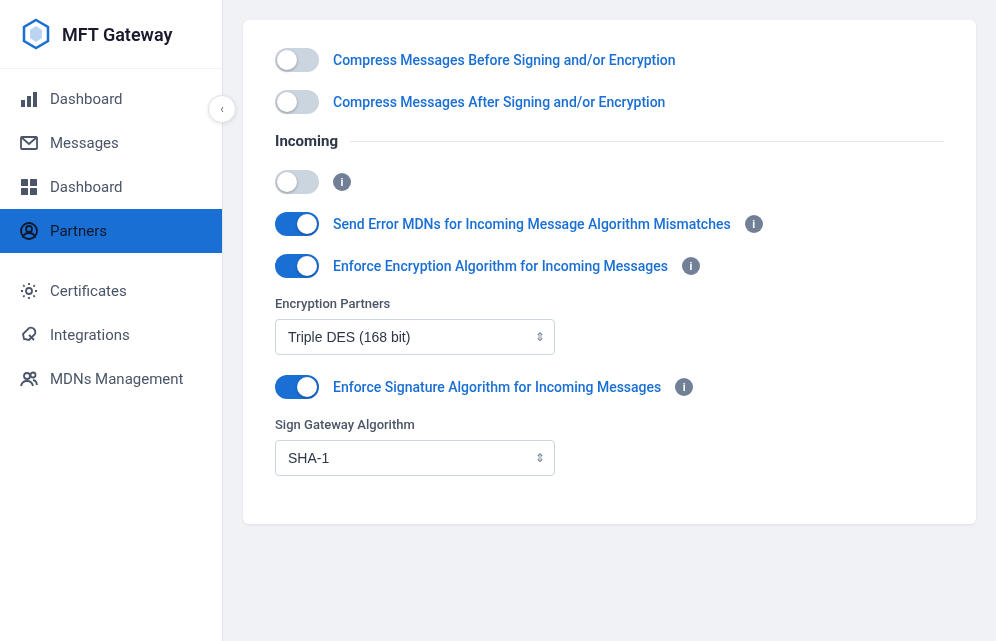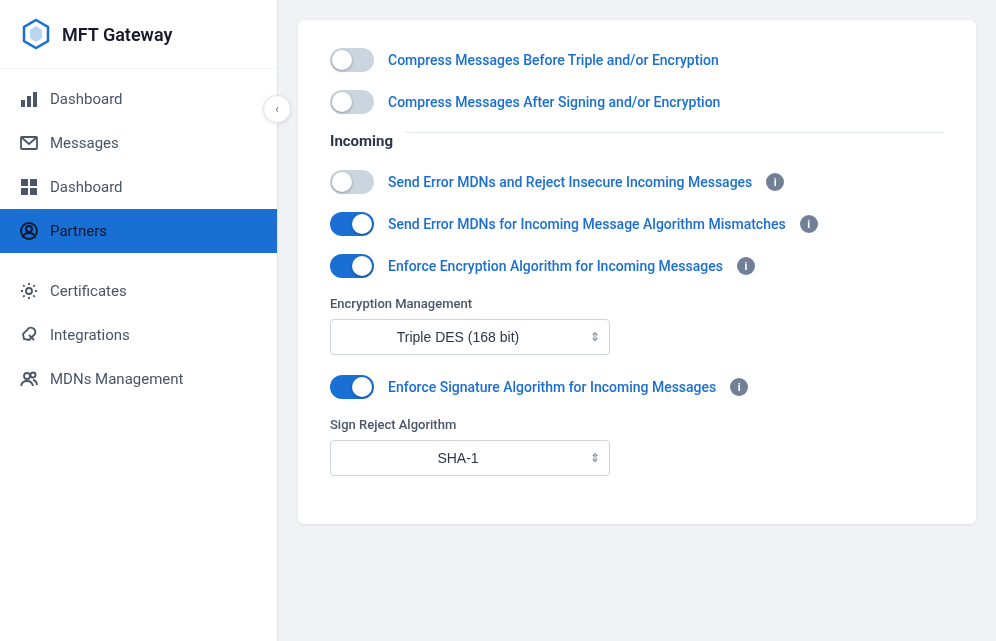--- a/index.html
+++ b/index.html
@@ -1,20 +1,20 @@
 <!DOCTYPE html>
 <html><head>
   <meta charset="utf-8">
   <style>
     * { box-sizing: border-box; margin: 0; padding: 0; }
     body { font-family: -apple-system, BlinkMacSystemFont, 'Segoe UI', Roboto, sans-serif; background: #f0f2f5; display: flex; height: 641px; overflow: hidden; }
 
     
     .sidebar {
-      width: 278px;
+      width: 223px;
       background: #fff;
       border-right: 1px solid #e0e3e8;
       display: flex;
       flex-direction: column;
       flex-shrink: 0;
       position: relative;
       z-index: 10;
     }
     .sidebar-logo {
       display: flex;
@@ -147,20 +147,21 @@
       display: flex;
       align-items: center;
       justify-content: center;
       cursor: pointer;
       flex-shrink: 0;
     }
 
     
     .section-header {
       display: flex;
+      align-items: center;
       gap: 12px;
       margin-bottom: 20px;
       margin-top: 8px;
     }
     .section-title {
       font-size: 15px;
       font-weight: 700;
       color: #2d3748;
       white-space: nowrap;
     }
@@ -189,21 +190,20 @@
       width: 100%;
       padding: 9px 36px 9px 12px;
       border: 1px solid #cbd5e0;
       border-radius: 4px;
       font-size: 14px;
       color: #2d3748;
       background: #fff;
       appearance: none;
       cursor: pointer;
       outline: none;
-      text-align: center;
     }
     .select-arrow {
       position: absolute;
       right: 10px;
       top: 50%;
       transform: translateY(-50%);
       pointer-events: none;
       color: #718096;
       font-size: 12px;
     }
@@ -298,21 +298,21 @@
 
 <div class="main-content">
   <div class="content-panel">
 
     <div class="toggle-row">
       <div class="toggle">
         <div class="toggle-track">
           <div class="toggle-thumb"></div>
         </div>
       </div>
-      <span class="toggle-label">Compress Messages Before Triple and/or Encryption</span>
+      <span class="toggle-label">Compress Messages Before Signing and/or Encryption</span>
     </div>
 
     <div class="toggle-row">
       <div class="toggle">
         <div class="toggle-track">
           <div class="toggle-thumb"></div>
         </div>
       </div>
       <span class="toggle-label">Compress Messages After Signing and/or Encryption</span>
     </div>
@@ -321,21 +321,20 @@
       <span class="section-title">Incoming</span>
       <div class="section-divider"></div>
     </div>
 
     <div class="toggle-row">
       <div class="toggle">
         <div class="toggle-track">
           <div class="toggle-thumb"></div>
         </div>
       </div>
-      <span class="toggle-label">Send Error MDNs and Reject Insecure Incoming Messages</span>
       <div class="info-icon">i</div>
     </div>
 
     <div class="toggle-row">
       <div class="toggle">
         <div class="toggle-track on">
           <div class="toggle-thumb"></div>
         </div>
       </div>
       <span class="toggle-label">Send Error MDNs for Incoming Message Algorithm Mismatches</span>
@@ -345,21 +344,21 @@
     <div class="toggle-row">
       <div class="toggle">
         <div class="toggle-track on">
           <div class="toggle-thumb"></div>
         </div>
       </div>
       <span class="toggle-label">Enforce Encryption Algorithm for Incoming Messages</span>
       <div class="info-icon">i</div>
     </div>
 
-    <div class="sub-label">Encryption Management</div>
+    <div class="sub-label">Encryption Partners</div>
     <div class="select-wrapper">
       <select class="select-field">
         <option>Triple DES (168 bit)</option>
         <option>AES 128 bit</option>
         <option>AES 192 bit</option>
         <option>AES 256 bit</option>
         <option>RC2 40 bit</option>
         <option>RC2 64 bit</option>
         <option>RC2 128 bit</option>
       </select>
@@ -369,21 +368,21 @@
     <div class="toggle-row">
       <div class="toggle">
         <div class="toggle-track on">
           <div class="toggle-thumb"></div>
         </div>
       </div>
       <span class="toggle-label">Enforce Signature Algorithm for Incoming Messages</span>
       <div class="info-icon">i</div>
     </div>
 
-    <div class="sub-label">Sign Reject Algorithm</div>
+    <div class="sub-label">Sign Gateway Algorithm</div>
     <div class="select-wrapper">
       <select class="select-field">
         <option>SHA-1</option>
         <option>SHA-256</option>
         <option>SHA-384</option>
         <option>SHA-512</option>
         <option>MD5</option>
       </select>
       <span class="select-arrow">⇕</span>
     </div>

